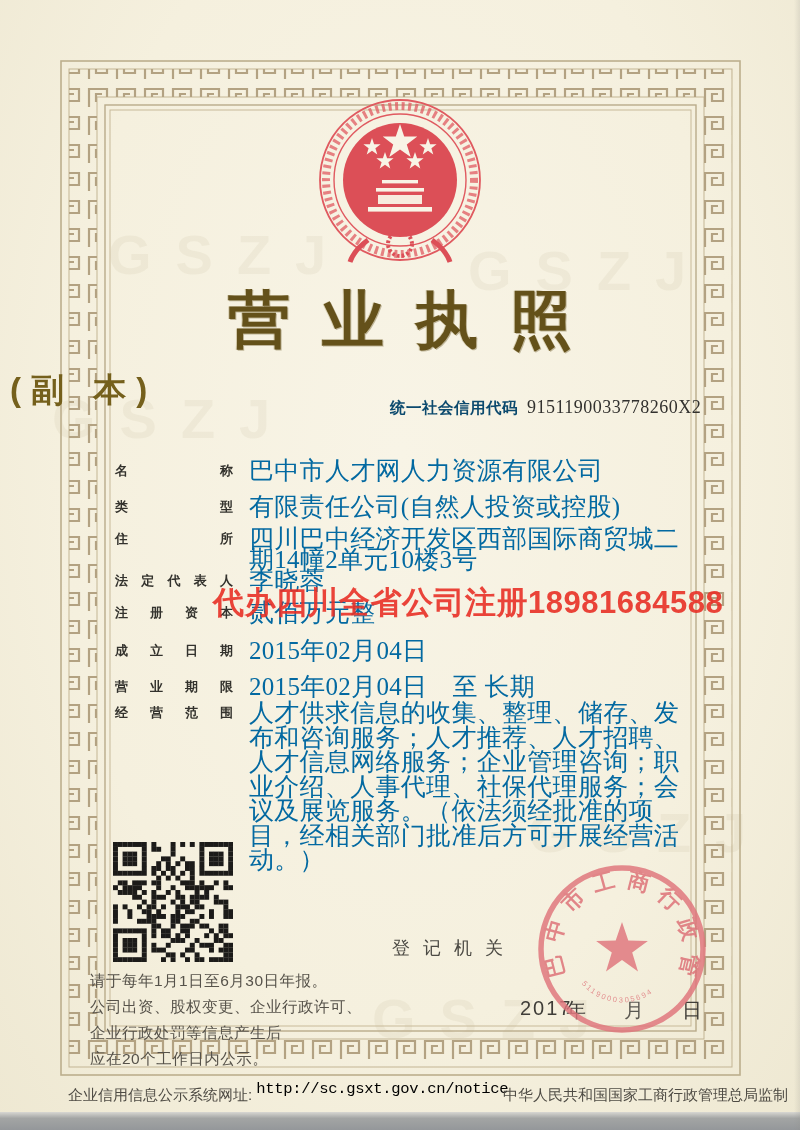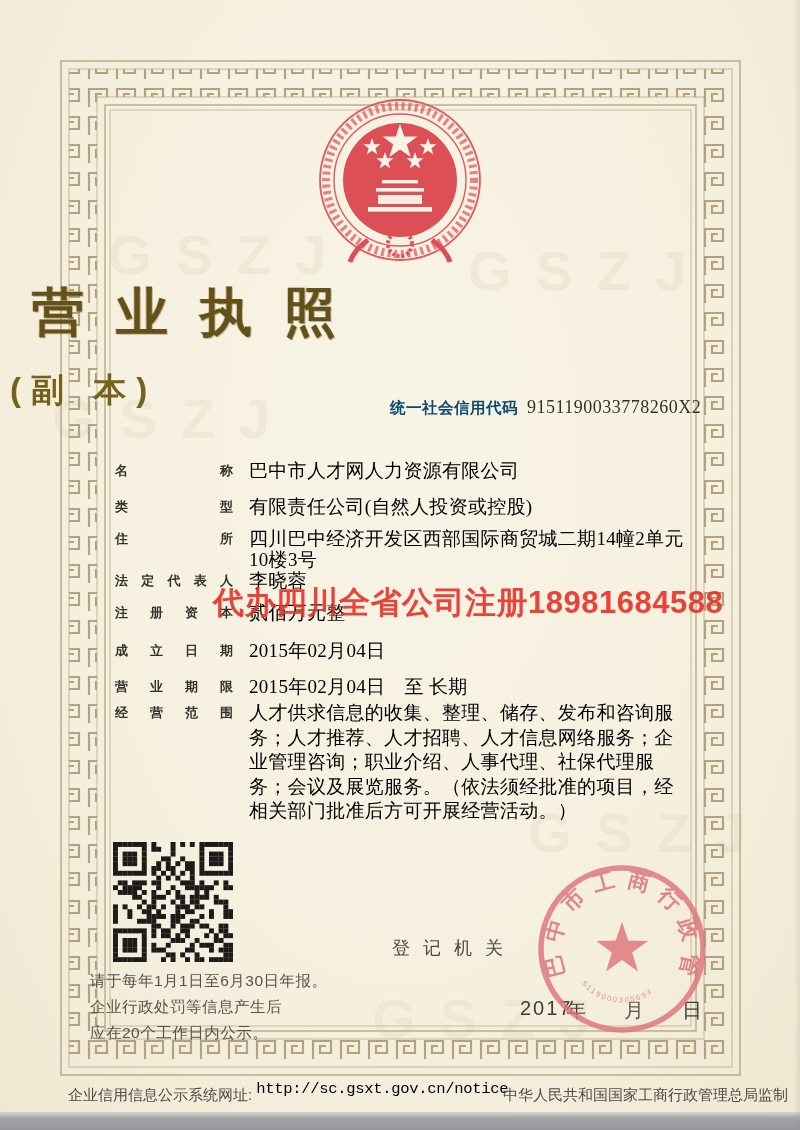--- a/index.html
+++ b/index.html
@@ -14,43 +14,43 @@
   .ghost{
     position:absolute;color:#8f7f52;opacity:0.07;font-weight:bold;
     font-size:56px;letter-spacing:24px;pointer-events:none;white-space:nowrap;
   }
   
   .frame{position:absolute;left:0;top:0;}
   
   .emblem{position:absolute;left:306px;top:92px;}
   
   .title{
-    position:absolute;left:0;top:278px;width:800px;text-align:left;
-    font-size:52px;font-weight:900;color:#64511a;
+    position:absolute;left:0;top:278px;width:800px;text-align:center;
+    font-size:62px;font-weight:900;color:#64511a;
     letter-spacing:32px;text-indent:32px;
     text-shadow:1px 1px 0 rgba(90,70,15,.35), -1px 0 0 rgba(120,95,25,.25);
   }
   .subtitle{
     position:absolute;left:0;top:368px;width:800px;text-align:left;
     font-size:33px;font-weight:bold;color:#75601c;letter-spacing:10px;text-indent:10px;
   }
   .credit-line{position:absolute;left:390px;top:397px;white-space:nowrap;}
   .credit-label{font-size:15.5px;font-weight:bold;color:#0c4a6e;letter-spacing:.5px;}
   .credit-code{font-size:18px;font-family:"Liberation Serif",serif;color:#32312e;margin-left:9px;letter-spacing:.5px;}
   
   .fields{position:absolute;left:115px;top:460px;width:575px;}
   .f-row{display:flex;align-items:flex-start;}
   .f-label{
     width:118px;flex:0 0 118px;margin-right:16px;
     font-size:13px;font-weight:bold;color:#33322d;line-height:21px;
     text-align:justify;text-align-last:justify;
   }
   .f-value{
     flex:1;max-width:442px;
-    font-size:19px;font-family:"Liberation Serif",serif;color:#000000;
+    font-size:25px;font-family:"Liberation Serif",serif;color:#0369a1;
     line-height:21px;word-break:break-all;white-space:pre-wrap;letter-spacing:.3px;
   }
   .f-row.lh24 .f-value, .f-row.lh24 .f-label{line-height:24.5px;}
   
   .red-watermark{
     position:absolute;left:213px;top:582px;white-space:nowrap;
     font-size:31px;font-weight:600;color:rgba(232,48,38,.9);
     letter-spacing:.5px;z-index:6;
   }
   
@@ -510,20 +510,21 @@
     <text font-size="22" font-weight="bold" fill="#dd6e75" font-family="Liberation Sans, sans-serif">
       <textPath href="#sealArc" startOffset="6" textLength="310" lengthAdjust="spacing">巴中市工商行政管理局</textPath>
     </text>
     <text font-size="7.5" fill="#dd6e75" letter-spacing="2" font-family="Liberation Sans, sans-serif" opacity=".9">
       <textPath href="#serialArc" startOffset="14">5119000305694</textPath>
     </text>
   </svg>
 
   <div class="notice">
     <div>请于每年1月1日至6月30日年报。</div>
+    <div>公司出资、股权变更、企业行政许可、</div>
     <div>企业行政处罚等信息产生后</div>
     <div>应在20个工作日内公示。</div>
   </div>
 
   <div class="footer-left">
     <span>企业信用信息公示系统网址:</span><span class="footer-url">http://sc.gsxt.gov.cn/notice</span>
   </div>
   <div class="footer-right">中华人民共和国国家工商行政管理总局监制</div>
 
   <div class="edge-bottom"></div>

